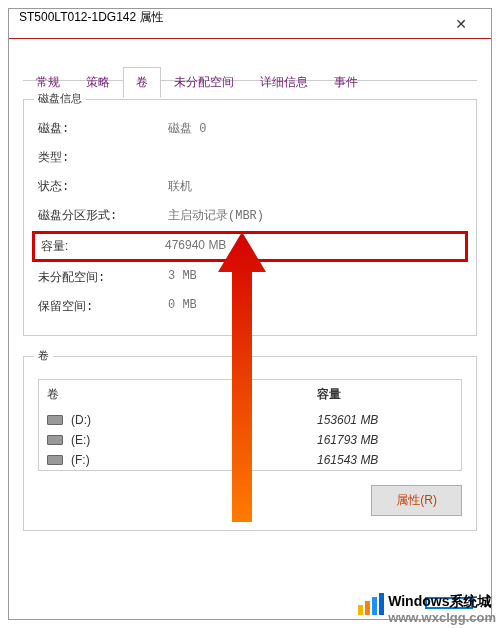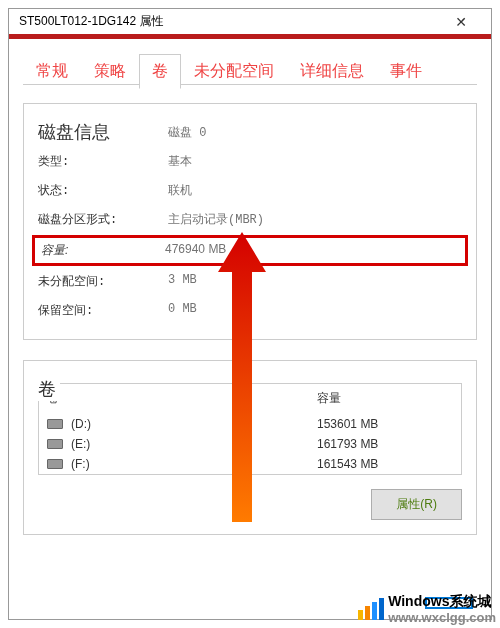--- a/index.html
+++ b/index.html
@@ -14,139 +14,137 @@
 }
 .window {
   position: absolute;
   top: 8px; left: 8px; width: 484px; height: 612px;
   border: 1px solid #999;
   background: #fff;
 }
 .titlebar {
   height: 30px;
   display: flex;
-  align-items: center;
   padding: 0 10px;
-  border-bottom: 5px solid #b91c1c;
+  border-bottom: 1px solid #b91c1c;
 }
 .titlebar .title { flex: 1; color: #000; font-size: 12px; }
 .titlebar .close {
   width: 40px; height: 30px; display: flex; align-items: center; justify-content: center;
   font-size: 14px; color: #333; cursor: pointer;
 }
 .content-pad { padding: 8px 14px 14px 14px; }
 .tabs {
   display: flex;
   border-bottom: 1px solid #ccc;
   margin-top: 2px;
 }
 .tab {
   padding: 6px 12px;
-  font-size: 16px;
+  font-size: 12px;
   border: 1px solid transparent;
   border-bottom: none;
-  color: #ef4444;
+  color: #701a75;
   cursor: pointer;
   position: relative;
-  top: 5px;
+  top: 18px;
 }
 .tab.active {
   border-color: #ccc;
   background: #fff;
   border-bottom: 1px solid #fff;
 }
 .groupbox {
   border: 1px solid #ccc;
   margin-top: 18px;
   padding: 14px 14px 14px 14px;
   position: relative;
 }
 .groupbox .legend {
   position: absolute;
   top: -9px;
   left: 10px;
   background: #fff;
   padding: 0 4px;
-  font-size: 18px;
+  font-size: 11px;
   color: #333;
-  margin-top: 25px;
 }
 .info-row {
   display: flex;
   padding: 6px 0;
   font-family: Liberation Mono, monospace;
 }
 .info-label { width: 130px; color: #333; }
 .info-value { flex: 1; color: #737373; }
 .highlight-row {
   border: 3px solid #d40000;
   margin: 1px -6px;
   padding: 4px 6px;
   display: flex;
 }
-.highlight-row .info-label { width: 124px; font-style: italic; }
+.highlight-row .info-label { width: 124px; }
 .vol-group { margin-top: 20px; }
 .vol-list {
   border: 1px solid #ccc;
   margin-top: 8px;
   padding: 0;
 }
 .vol-header {
   display: flex;
   padding: 6px 8px;
   border-bottom: 1px solid transparent;
   font-size: 12px;
   color: #333;
 }
 .vol-header .col1 { width: 270px; }
-.vol-header .col2 { flex: 1; }
+.vol-header .col2 { flex: 1; font-weight: bold; }
 .vol-row {
   display: flex;
   align-items: center;
   padding: 3px 8px;
   font-size: 12px;
   color: #333;
 }
 .vol-row .icon {
   width: 16px; height: 10px;
   background: #999;
   border: 1px solid #666;
   margin-right: 8px;
   border-radius: 1px;
   position: relative;
 }
 .vol-row .col1 { width: 270px; display: flex; align-items: center; }
-.vol-row .col2 { flex: 1; }
+.vol-row .col2 { flex: 1; font-style: italic; }
 .button-row {
   display: flex;
   justify-content: flex-end;
   margin-top: 14px;
 }
 .btn {
   background: #e1e1e1;
   border: 1px solid #adadad;
-  color: #4d7c0f;
+  color: #c2410c;
   padding: 6px 24px;
   font-size: 12px;
   font-family: inherit;
 }
 .arrow-svg {
   position: absolute;
   left: 212px;
   top: 232px;
   width: 60px;
   height: 290px;
   pointer-events: none;
 }
 .watermark {
   position: absolute;
   right: 4px;
   bottom: 4px;
   display: flex;
-  align-items: center;
+  align-items: flex-start;
   gap: 4px;
   font-size: 14px;
   font-weight: bold;
 }
 .watermark .bars { display: flex; gap: 2px; align-items: flex-end; }
 .watermark .bar { width: 5px; }
 .watermark .b1 { height: 10px; background: #f7b500; }
 .watermark .b2 { height: 14px; background: #f78500; }
 .watermark .b3 { height: 18px; background: #1e90ff; }
 .watermark .b4 { height: 22px; background: #0066cc; }
@@ -188,21 +186,20 @@
 
     <div class="groupbox">
       <span class="legend">磁盘信息</span>
 
       <div class="info-row">
         <span class="info-label">磁盘:</span>
         <span class="info-value">磁盘 0</span>
       </div>
       <div class="info-row">
         <span class="info-label">类型:</span>
-        <span class="info-value">基本</span>
       </div>
       <div class="info-row">
         <span class="info-label">状态:</span>
         <span class="info-value">联机</span>
       </div>
       <div class="info-row">
         <span class="info-label">磁盘分区形式:</span>
         <span class="info-value">主启动记录(MBR)</span>
       </div>
       <div class="highlight-row">

